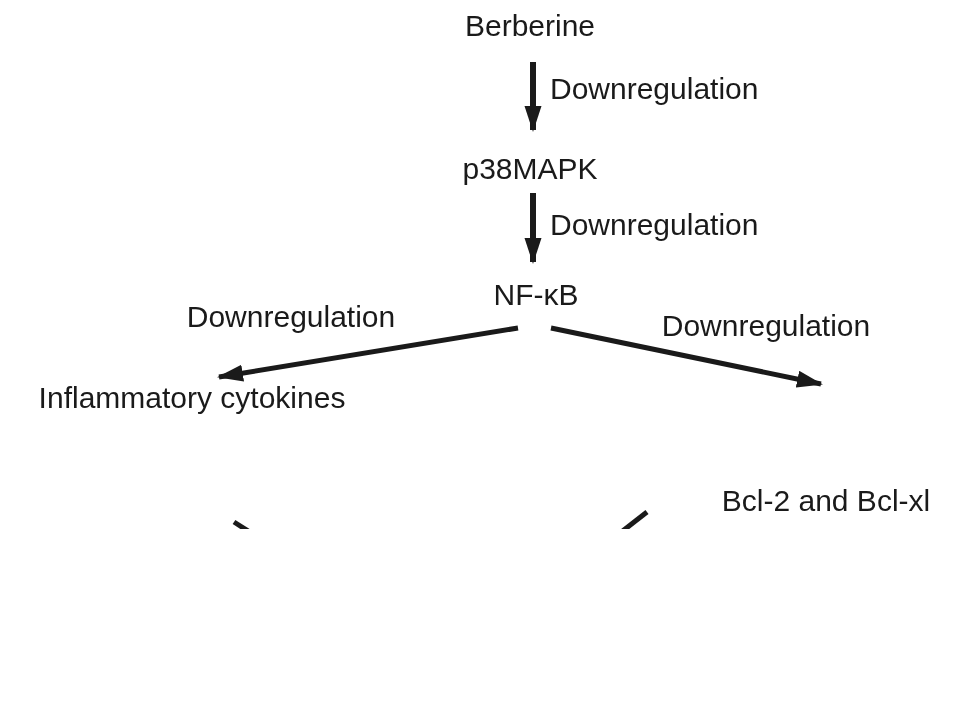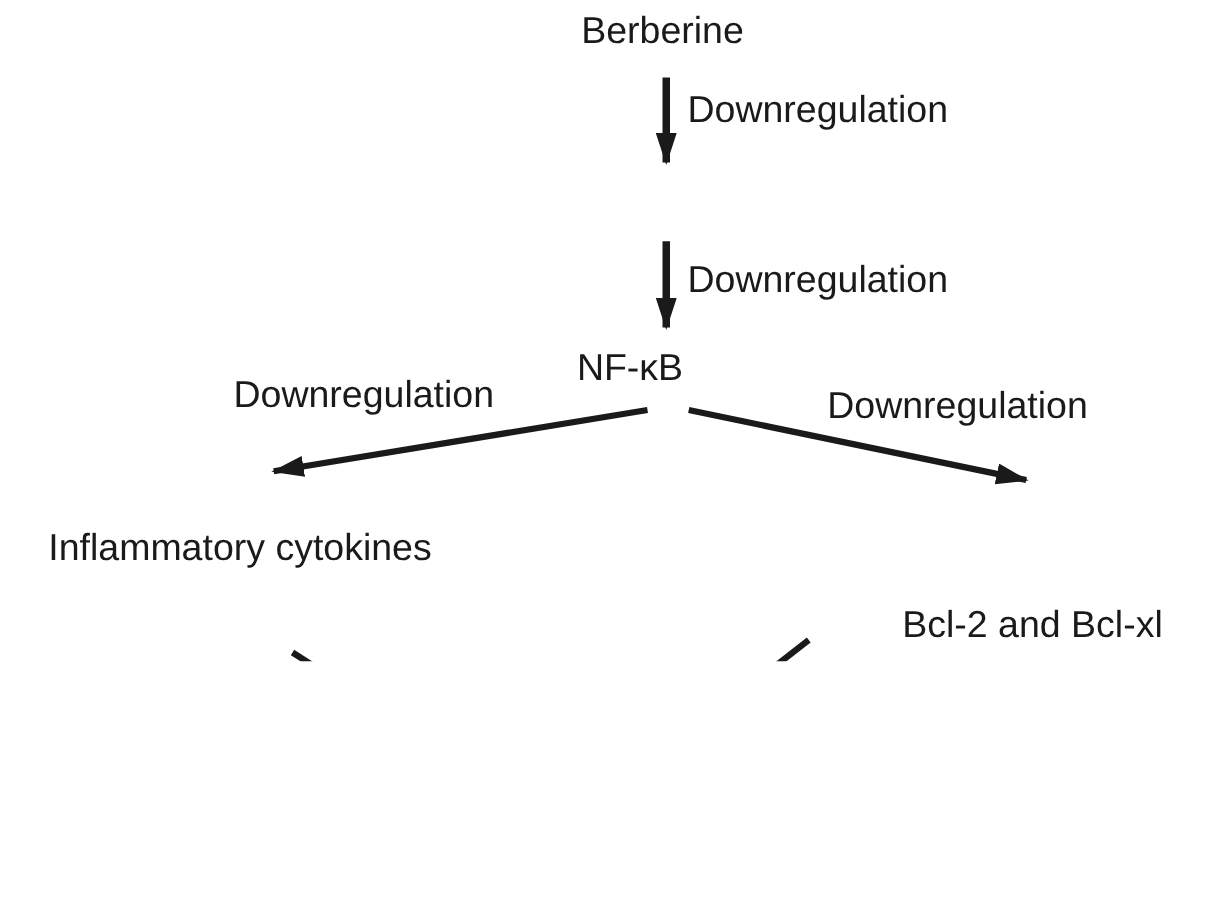--- a/index.html
+++ b/index.html
@@ -22,22 +22,22 @@
     font-size: 30px;
     line-height: 1.15;
     color: var(--ink);
     white-space: nowrap;
     transform: translate(-50%, -50%);
   }
   .label.edge-label-left-anchor { transform: translateY(-50%); }
   
   .pos-berberine        { left: 530px; top: 26px;  }
   .pos-p38mapk          { left: 530px; top: 169px; }
-  .pos-nfkb             { left: 504px; top: 295px; }
-  .pos-inflammatory     { left: 192px; top: 439px; }
+  .pos-nfkb             { left: 536px; top: 295px; }
+  .pos-inflammatory     { left: 192px; top: 398px; }
   .pos-inflammatory-list{ left: 207px; top: 479px; }
   .pos-apoptosis        { left: 811px; top: 421px; }
   .pos-apoptosis-list   { left: 826px; top: 501px; }
   .pos-outcome          { left: 551px; top: 695px; }
   
   .pos-downreg-top      { left: 550px; top: 89px;  }
   .pos-downreg-mid      { left: 550px; top: 225px; }
   .pos-downreg-left     { left: 291px; top: 317px; }
   .pos-downreg-right    { left: 766px; top: 326px; }
   .arrow-line { stroke: var(--ink); fill: none; }
@@ -59,20 +59,21 @@
     <line class="arrow-line" x1="518" y1="328" x2="219" y2="377" stroke-width="5" marker-end="url(#head)"></line>
     <line class="arrow-line" x1="551" y1="328" x2="821" y2="384" stroke-width="5" marker-end="url(#head)"></line>
     <line class="arrow-line" x1="234" y1="522" x2="432" y2="648" stroke-width="5" marker-end="url(#head)"></line>
     <line class="arrow-line" x1="647" y1="512" x2="470" y2="650" stroke-width="5" marker-end="url(#head)"></line>
   </svg>
 
   <div class="label pos-berberine">Berberine</div>
 
   <div class="label edge-label-left-anchor pos-downreg-top">Downregulation</div>
 
+  <div class="label pos-p38mapk">p38MAPK</div>
 
   <div class="label edge-label-left-anchor pos-downreg-mid">Downregulation</div>
 
   <div class="label pos-nfkb">NF-κB</div>
 
   <div class="label pos-downreg-left">Downregulation</div>
 
   <div class="label pos-downreg-right">Downregulation</div>
 
   <div class="label pos-inflammatory">Inflammatory cytokines</div>

